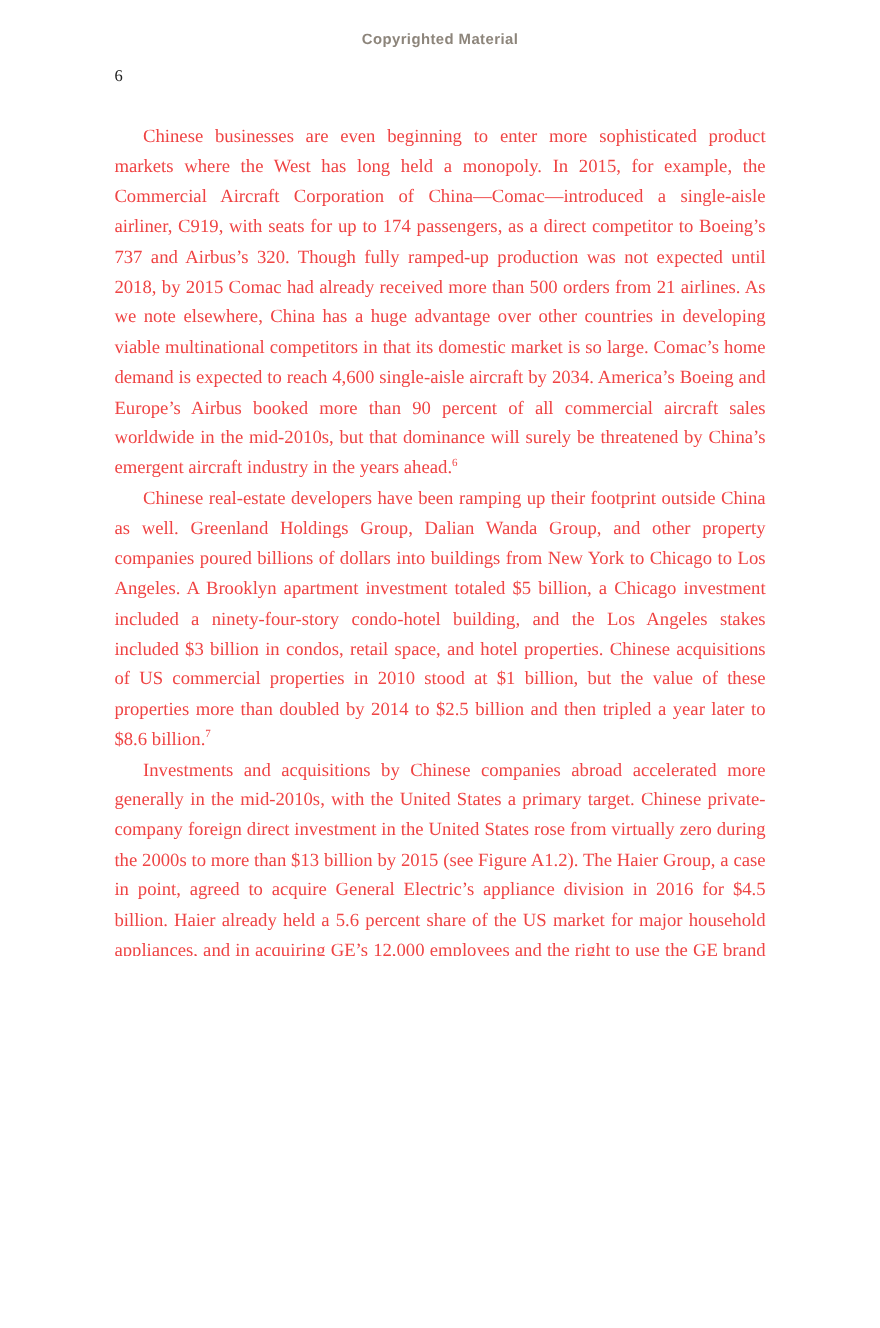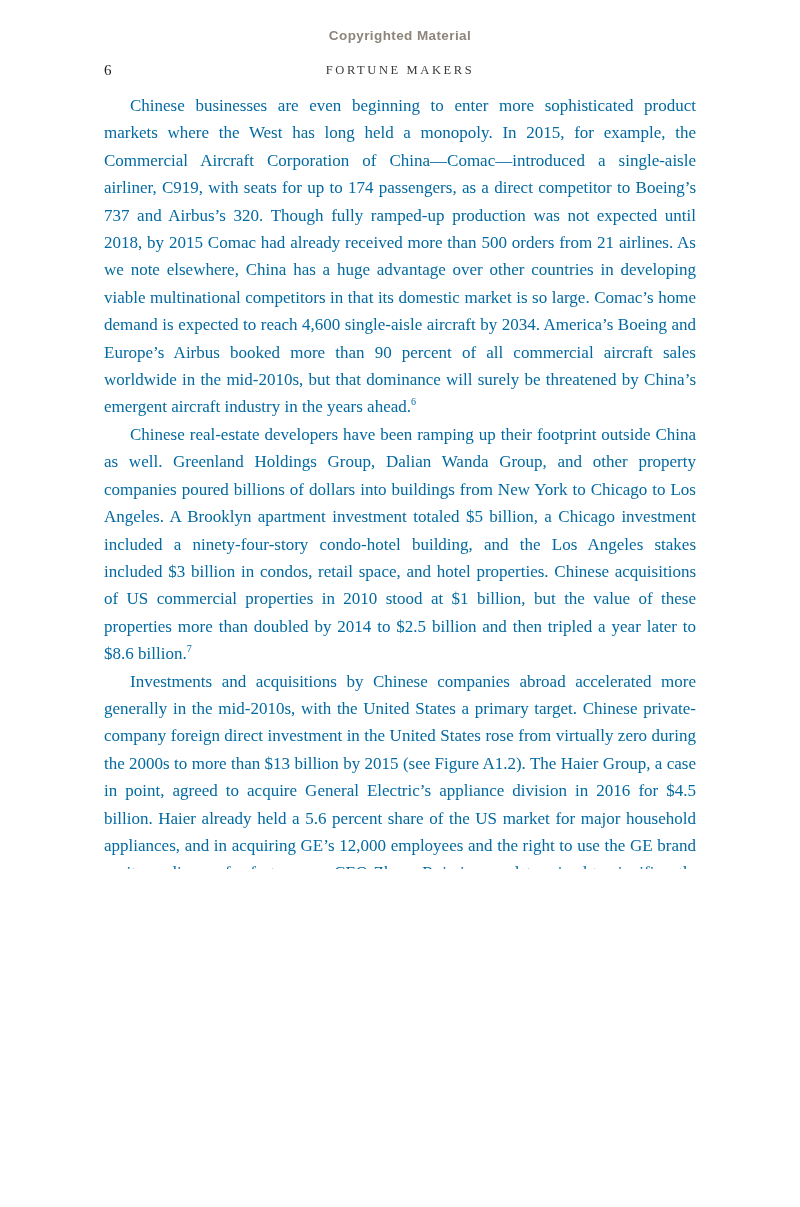--- a/index.html
+++ b/index.html
@@ -48,27 +48,27 @@
     left: 0;
     right: 0;
     top: 1px;
     text-align: center;
     font-size: 12.5px;
     letter-spacing: 2.6px;
     color: #3a3a3a;
   }
   .body-text {
     position: absolute;
-    top: 92px;
+    top: 110px;
     left: 104px;
     width: 592px;
     font-family: "Liberation Serif", serif;
     font-size: 17px;
     line-height: 27.4px;
-    color: #0369a1;
+    color: #ef4444;
     text-align: justify;
   }
   .body-text p {
     margin: 0;
     padding: 0;
     text-indent: 26px;
   }
   sup {
     font-size: 10px;
     line-height: 0;
@@ -77,21 +77,20 @@
 </style>
 </head>
 <body>
 
 <div class="page">
 
   <div class="notice top">Copyrighted Material</div>
 
   <div class="header-row">
     <span class="pagenum">6</span>
-    <span class="running-title">FORTUNE MAKERS</span>
   </div>
 
   <div class="body-text">
     <p><span>Chinese businesses are even beginning to enter more sophisticated product markets where the West has long held a monopoly. In 2015, for example, the Commercial Aircraft Corporation of China—Comac—introduced a single-aisle airliner, C919, with seats for up to 174 passengers, as a direct competitor to Boeing’s 737 and Airbus’s 320. Though fully ramped-up production was not expected until 2018, by 2015 Comac had already received more than 500 orders from 21 airlines. As we note elsewhere, China has a huge advantage over other countries in developing viable multinational competitors in that its domestic market is so large. Comac’s home demand is expected to reach 4,600 single-aisle aircraft by 2034. America’s Boeing and Europe’s Airbus booked more than 90 percent of all commercial aircraft sales worldwide in the mid-2010s, but that dominance will surely be threatened by China’s emergent aircraft industry in the years ahead.</span><sup>6</sup></p>
     <p><span>Chinese real-estate developers have been ramping up their footprint outside China as well. Greenland Holdings Group, Dalian Wanda Group, and other property companies poured billions of dollars into buildings from New York to Chicago to Los Angeles. A Brooklyn apartment investment totaled $5 billion, a Chicago investment included a ninety-four-story condo-hotel building, and the Los Angeles stakes included $3 billion in condos, retail space, and hotel properties. Chinese acquisitions of US commercial properties in 2010 stood at $1 billion, but the value of these properties more than doubled by 2014 to $2.5 billion and then tripled a year later to $8.6 billion.</span><sup>7</sup></p>
     <p><span>Investments and acquisitions by Chinese companies abroad accelerated more generally in the mid-2010s, with the United States a primary target. Chinese private-company foreign direct investment in the United States rose from virtually zero during the 2000s to more than $13 billion by 2015 (see Figure A1.2). The Haier Group, a case in point, agreed to acquire General Electric’s appliance division in 2016 for $4.5 billion. Haier already held a 5.6 percent share of the US market for major household appliances, and in acquiring GE’s 12,000 employees and the right to use the GE brand on its appliances for forty years, CEO Zhang Ruimin was determined to significantly expand his American footprint.</span><sup>8</sup></p>
   </div>
 
   <div class="notice bottom">Copyrighted Material</div>
 

